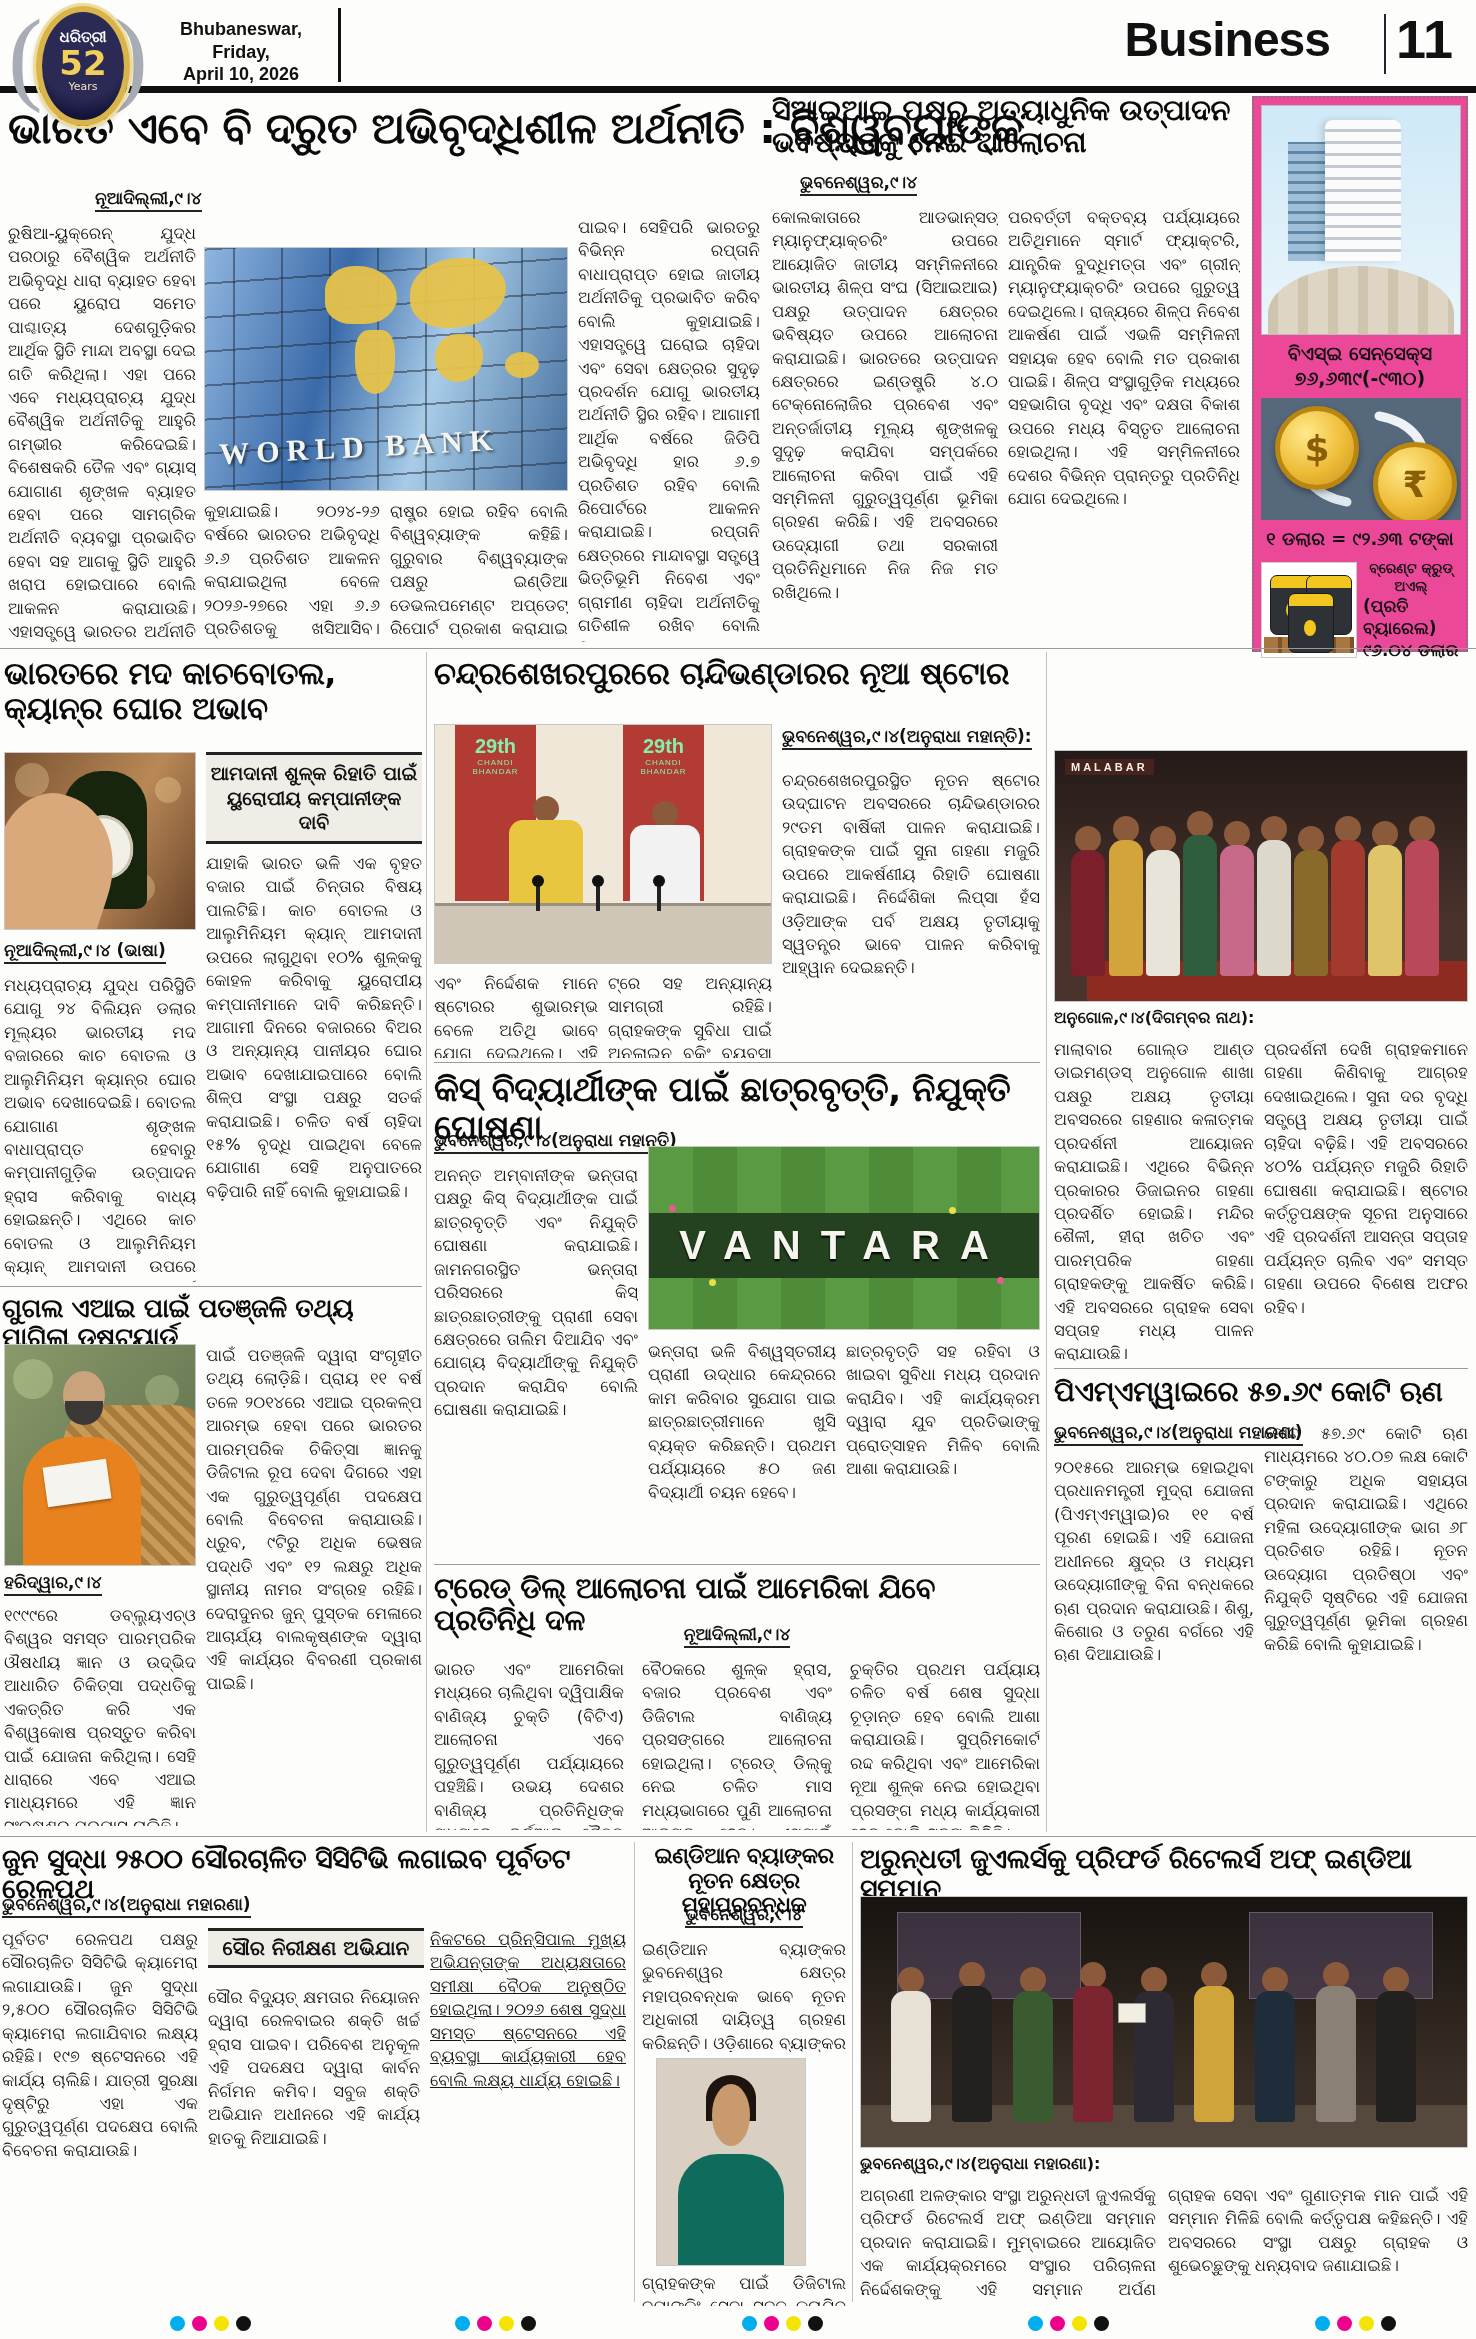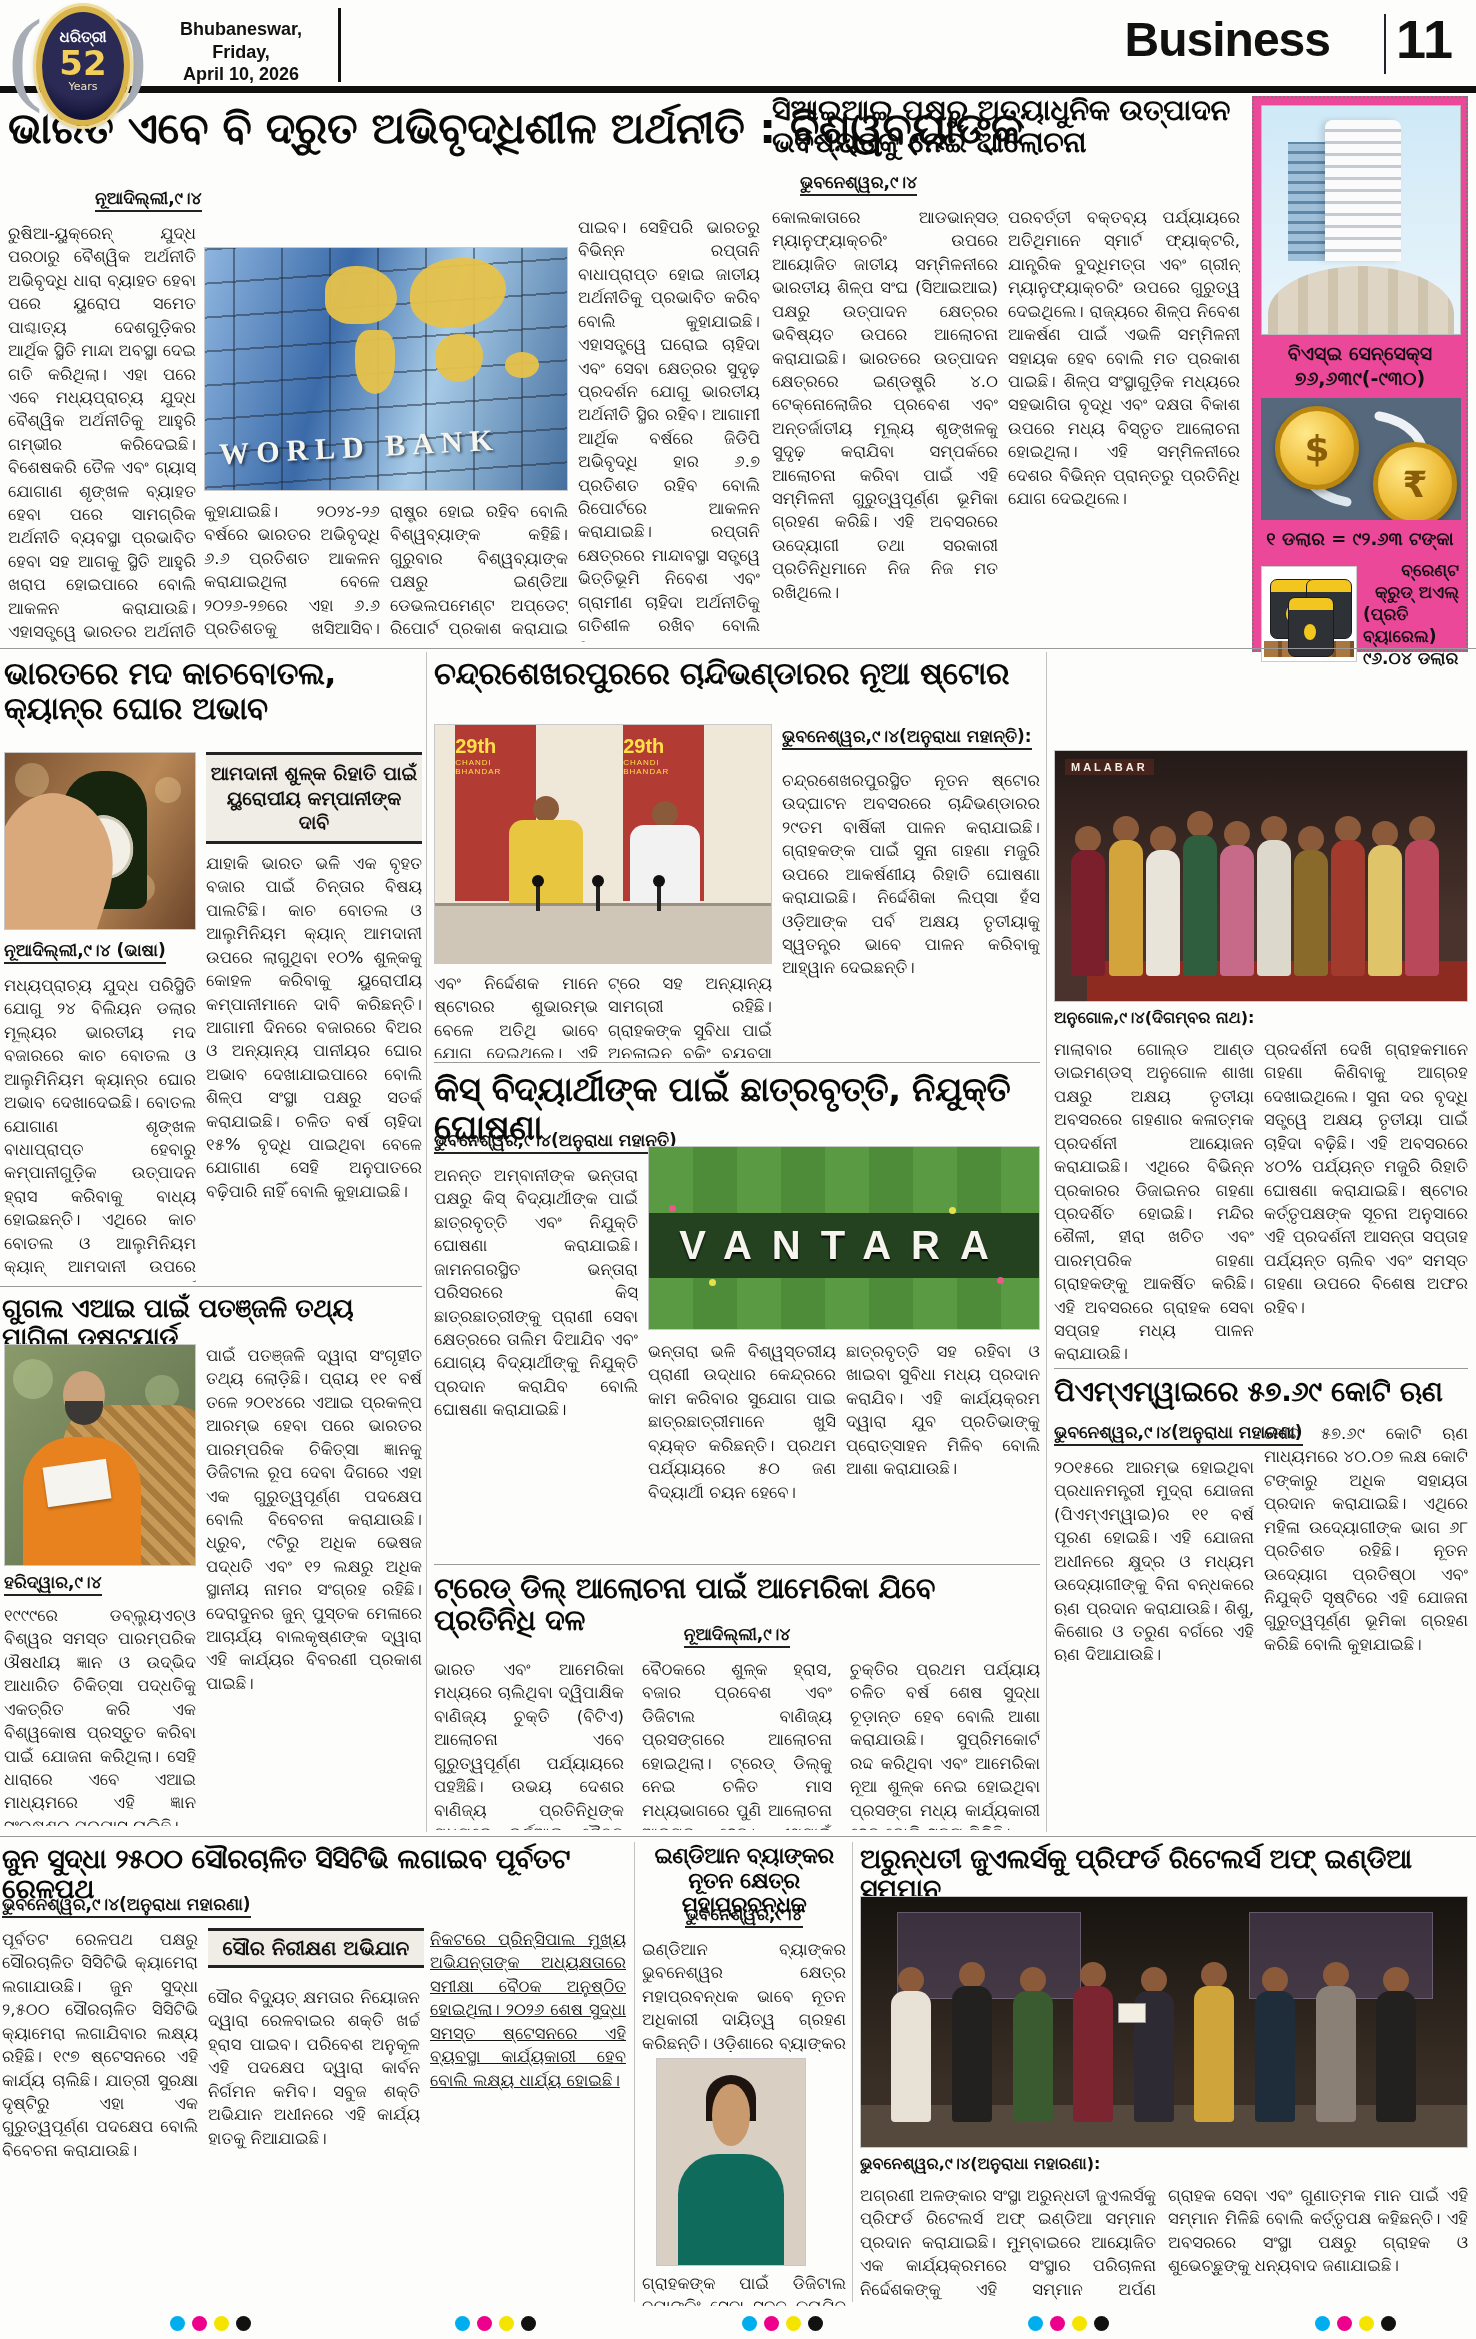--- a/index.html
+++ b/index.html
@@ -62,21 +62,21 @@
         background:repeating-linear-gradient(90deg,#a9763f 0 14px,#7d5225 14px 18px);}
   .ph-bottle{background:linear-gradient(120deg,#7a5232,#b98856 55%,#6b452a);}
   .bokeh{position:absolute;border-radius:50%;background:rgba(255,228,170,.3);}
   .hand{position:absolute;left:-12px;bottom:-16px;width:120px;height:150px;background:#d9a97b;
         border-radius:40% 55% 20% 20%;transform:rotate(18deg);}
   .bottle{position:absolute;left:58px;top:18px;width:84px;height:138px;background:#17250f;
         border-radius:38px 38px 10px 10px;}
   .bottle .lbl{position:absolute;left:14px;top:44px;width:56px;height:64px;background:#f2efe6;border-radius:50%;
         transform:rotate(-14deg);box-shadow:inset 0 0 0 3px #cac5b2;}
   .ph-chandi{background:#efe7d8;}
-  .banner{position:absolute;top:0;height:74%;width:24%;background:#b23b33;color:#fde047;text-align:left;
+  .banner{position:absolute;top:0;height:74%;width:24%;background:#b23b33;color:#86efac;text-align:center;
         font-family:"Liberation Sans",sans-serif;}
   .banner .b1{font-size:20px;font-weight:bold;margin-top:10px;}
   .banner .b2{font-size:8px;letter-spacing:1px;}
   .person{position:absolute;}
   .person .head{position:absolute;left:50%;transform:translateX(-50%);top:0;width:26px;height:26px;border-radius:50%;background:#8a5a3a;}
   .person .body{position:absolute;left:0;top:24px;width:100%;bottom:0;border-radius:14px 14px 4px 4px;}
   .ctable{position:absolute;bottom:0;width:100%;height:24%;background:#cfc6b8;border-top:3px solid #9a9183;}
   .mic{position:absolute;width:4px;height:26px;background:#222;}
   .mic:after{content:"";position:absolute;top:-10px;left:-4px;width:12px;height:12px;border-radius:50%;background:#111;}
   .ph-malabar{background:linear-gradient(#241a18,#4a332c 70%);padding-left:32px;}
@@ -188,21 +188,21 @@
             <div class="dot"></div>
           </div>
         <div class="barrel" style="left:44px;top:12px;">
             <div class="dot"></div>
           </div>
         <div class="barrel" style="left:26px;top:30px;">
             <div class="dot"></div>
           </div>
       </div>
       <div style="margin-left:6px;">
-        <div class="mk-label" style="font-size:17px;text-align:right;">ବ୍ରେଣ୍ଟ କ୍ରୁଡ୍ ଅଏଲ୍</div>
+        <div class="mk-label" style="font-size:14px;text-align:center;">ବ୍ରେଣ୍ଟ କ୍ରୁଡ୍ ଅଏଲ୍</div>
         <div class="mk-label" style="font-size:17px;text-align:left;">(ପ୍ରତି ବ୍ୟାରେଲ)</div>
         <div class="mk-label" style="font-size:17px;text-align:left;">୯୬.୦୪ ଡଲାର</div>
       </div>
     </div>
   </div>
 
   <div class="abs rule-h" style="left:0;top:648px;width:1476px;"></div>
   <div class="abs rule-v" style="left:426px;top:652px;height:1180px;"></div>
   <div class="abs rule-v" style="left:1046px;top:652px;height:1180px;"></div>
 

